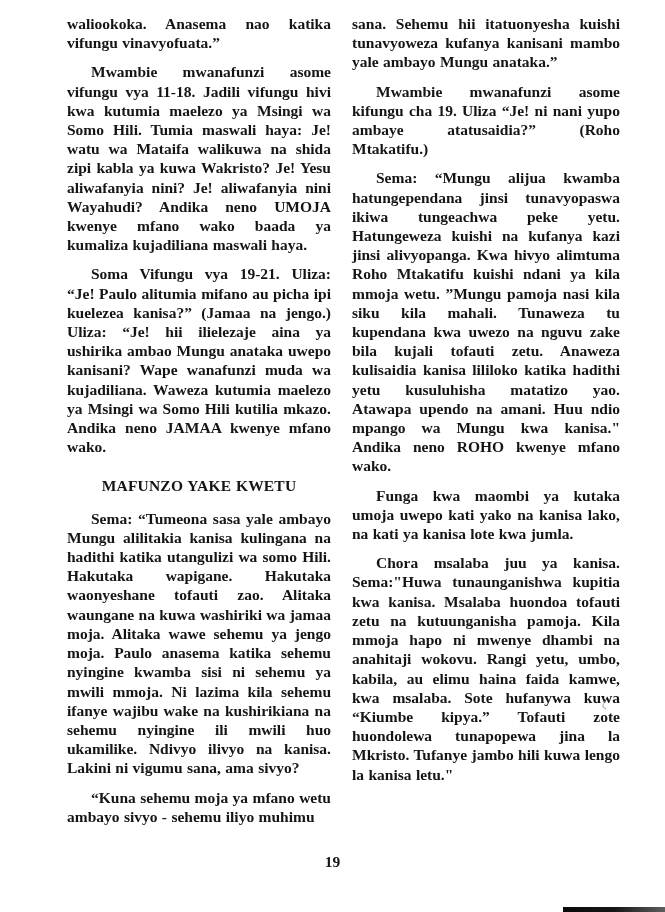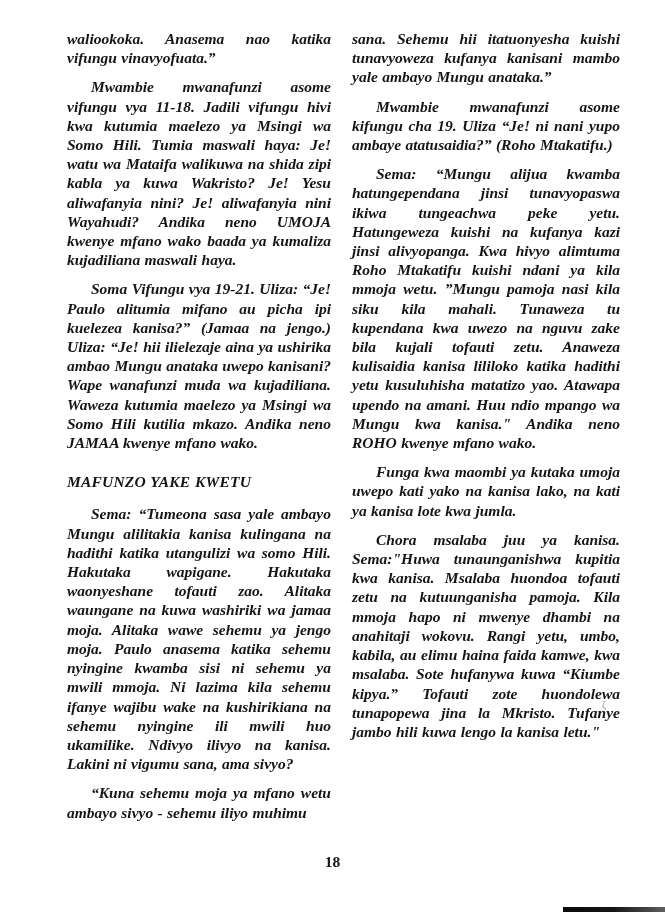--- a/index.html
+++ b/index.html
@@ -8,40 +8,39 @@
     width: 665px; height: 912px;
     background: #ffffff;
     position: relative;
     overflow: hidden;
     font-family: "Liberation Serif", "DejaVu Serif", serif;
     color: #151515;
   }
   .page { position: absolute; inset: 0; }
   .col {
     position: absolute;
-    top: 29px;
+    top: 14px;
     font-size: 15.5px;
     line-height: 19.2px;
     font-weight: 700;
     text-align: justify;
     word-spacing: 0.5px;
     hyphens: none;
-    font-style: italic;
   }
   .col-left  { left: 67px;  width: 264px; }
   .col-right { left: 352px; width: 268px; }
   .col p { margin: 0 0 10px 0; text-indent: 24px; }
   .col p.continuation { text-indent: 0; }
   .col h2 {
     font-size: 15.5px;
     line-height: 19.2px;
     font-weight: 700;
     margin: 20px 0 13px 0;
     text-indent: 0;
-    text-align: left;
+    text-align: center;
     letter-spacing: 0.2px;
   }
   .page-number {
     position: absolute;
     top: 853px; left: 0;
     width: 665px;
     text-align: center;
     font-size: 15.5px;
     font-weight: 700;
     color: #151515;
@@ -75,18 +74,18 @@
   </div>
 
   <div class="col col-right">
     <p class="continuation">sana.  Sehemu hii itatuonyesha kuishi tunavyoweza kufanya kanisani mambo yale ambayo Mungu anataka.”</p>
     <p>Mwambie mwanafunzi asome kifungu cha 19.  Uliza “Je! ni nani yupo ambaye atatusaidia?”  (Roho Mtakatifu.)</p>
     <p>Sema: “Mungu alijua kwamba hatungependana jinsi tunavyopaswa ikiwa tungeachwa peke yetu. Hatungeweza kuishi na kufanya kazi jinsi alivyopanga.  Kwa hivyo alimtuma Roho Mtakatifu kuishi ndani ya kila mmoja wetu. ”Mungu pamoja nasi kila siku kila mahali.  Tunaweza tu kupendana  kwa uwezo na nguvu zake bila kujali tofauti zetu.  Anaweza kulisaidia kanisa lililoko katika hadithi yetu kusuluhisha matatizo yao. Atawapa upendo na amani.  Huu ndio mpango wa Mungu kwa kanisa." Andika neno ROHO  kwenye mfano wako.</p>
     <p>Funga kwa maombi ya kutaka umoja uwepo kati yako na kanisa lako, na kati ya kanisa lote kwa jumla.</p>
     <p>Chora msalaba juu ya kanisa. Sema:"Huwa tunaunganishwa kupitia kwa kanisa.  Msalaba huondoa tofauti zetu na kutuunganisha pamoja.  Kila mmoja hapo ni mwenye dhambi na anahitaji wokovu.  Rangi yetu, umbo, kabila, au elimu haina faida kamwe, kwa msalaba.  Sote hufanywa kuwa “Kiumbe kipya.”  Tofauti zote huondolewa tunapopewa jina la Mkristo.  Tufanye jambo hili kuwa lengo la kanisa letu."</p>
   </div>
 
-  <div class="page-number">18</div>
+  <div class="page-number">19</div>
 
   <span class="scan-speck">ζ</span>
   <div class="scan-bar"></div>
 
 </div>
 
 </body></html>

